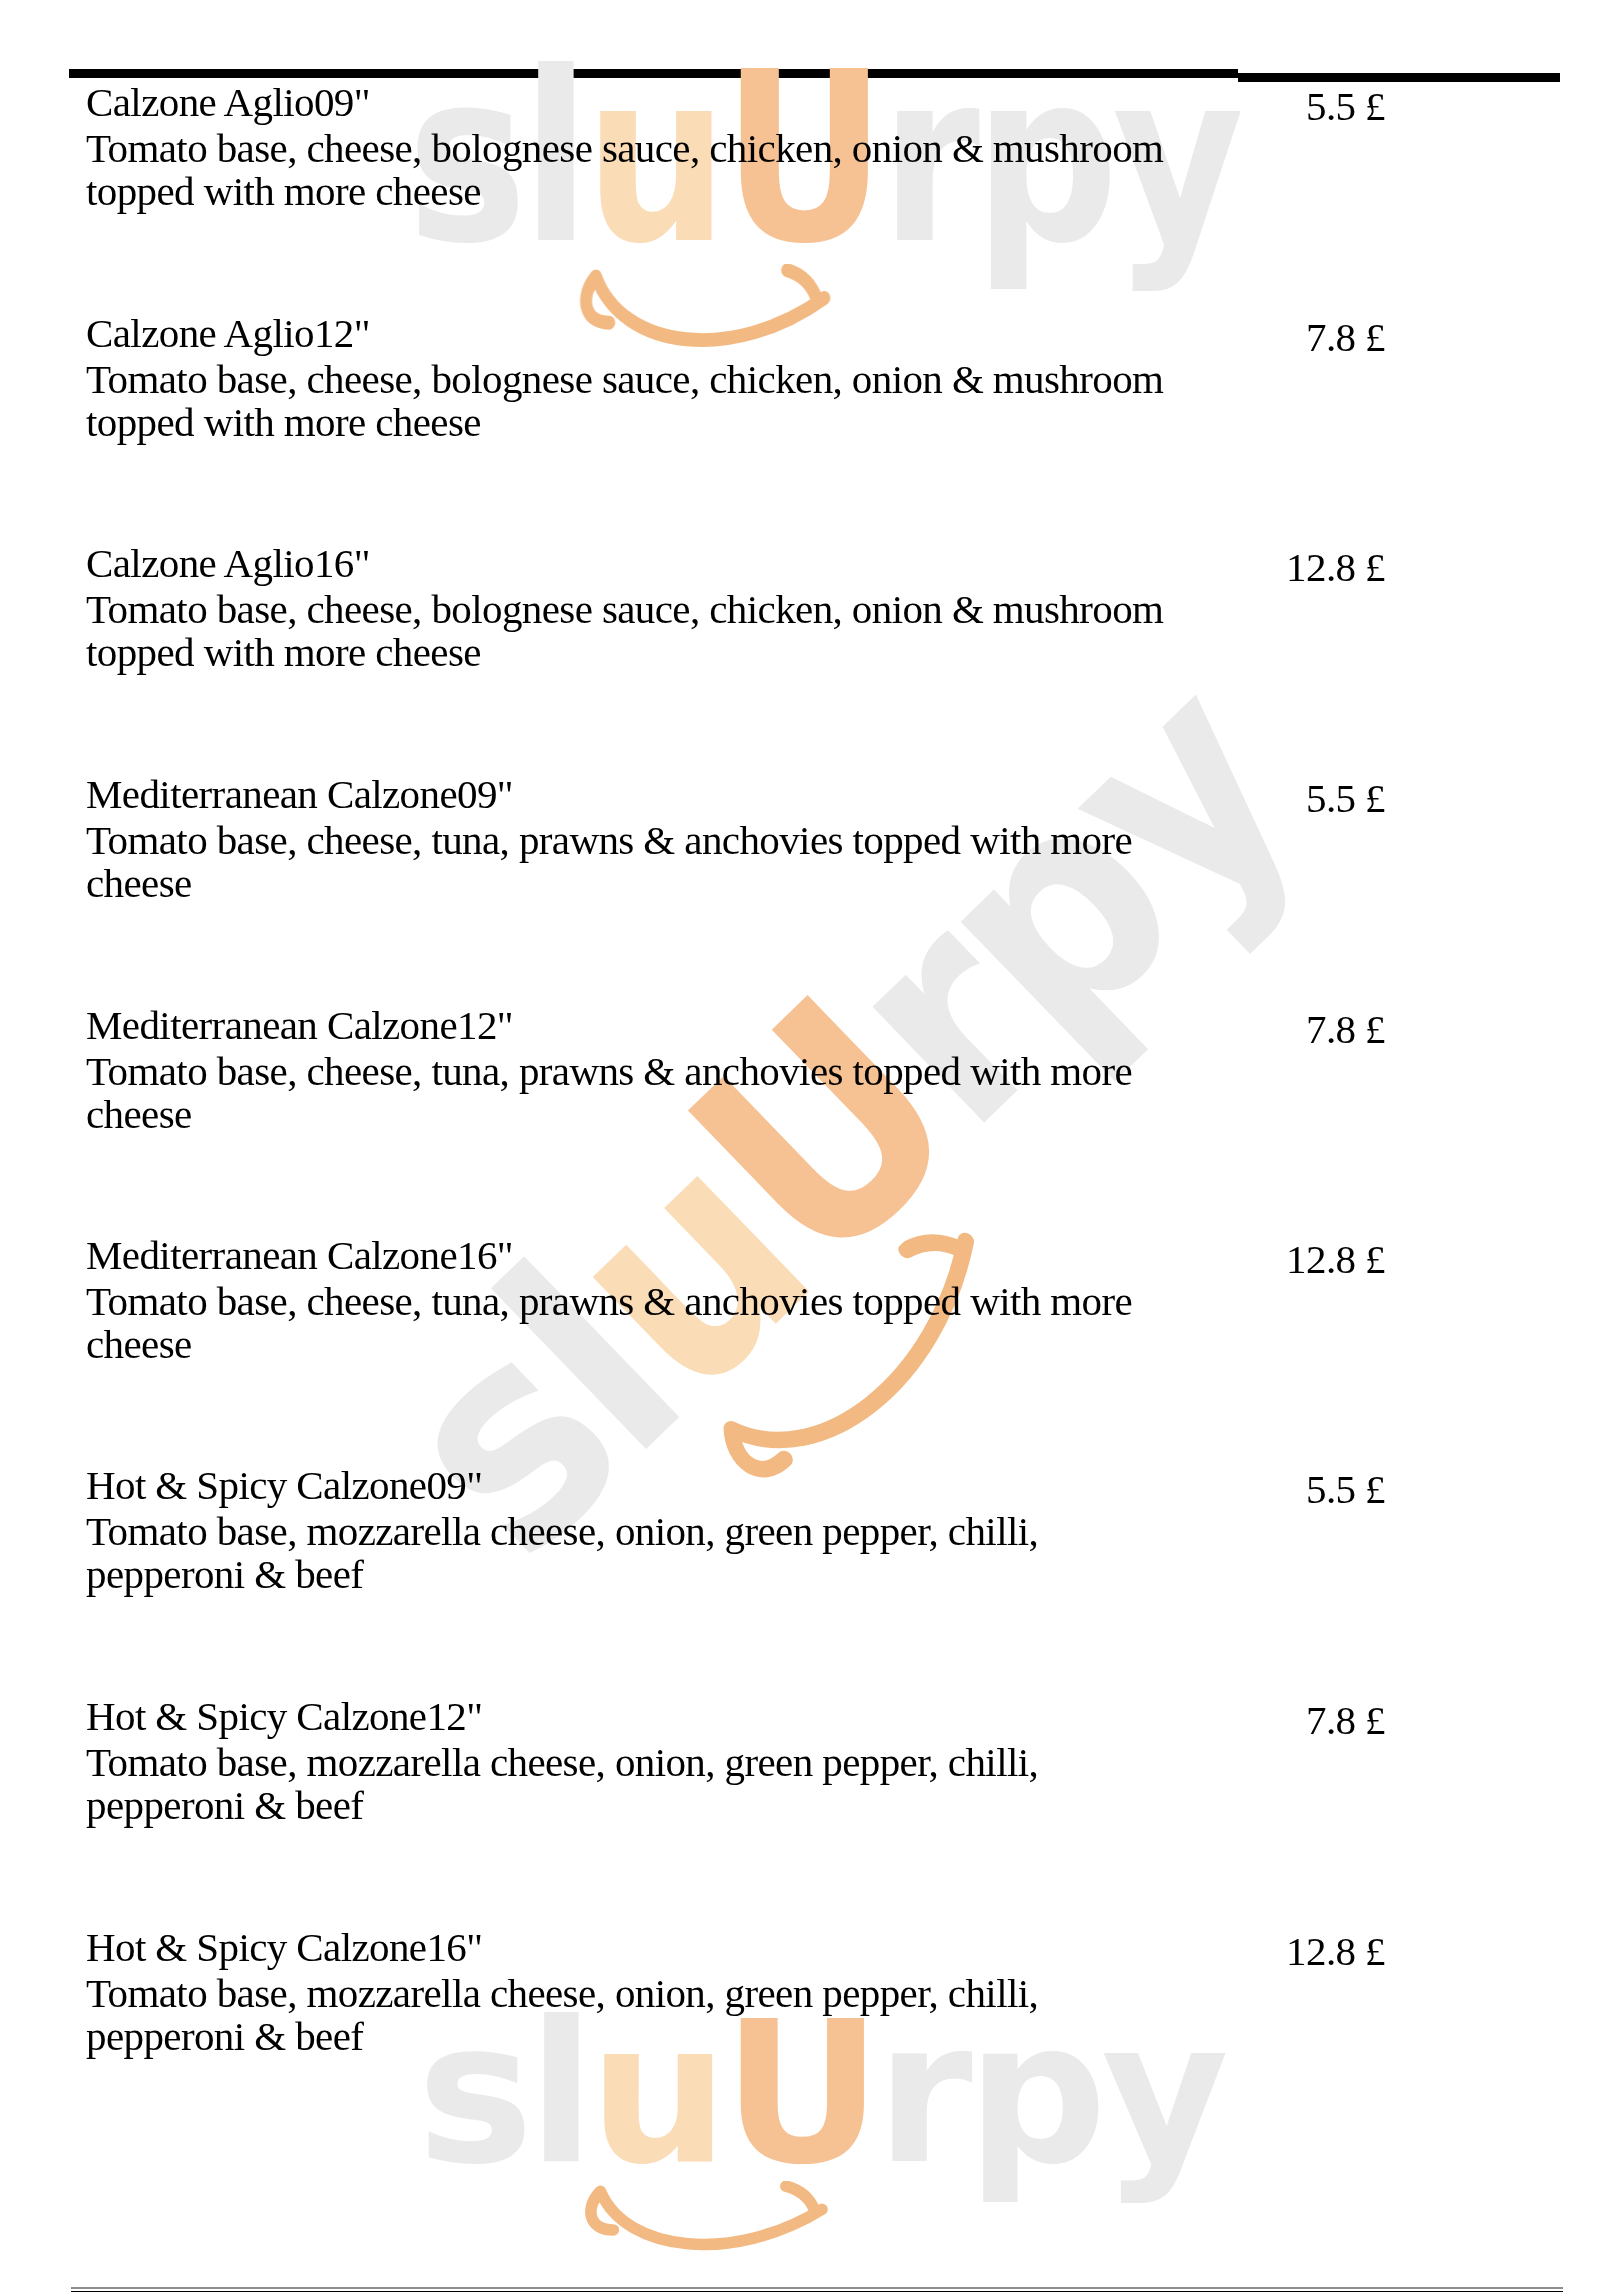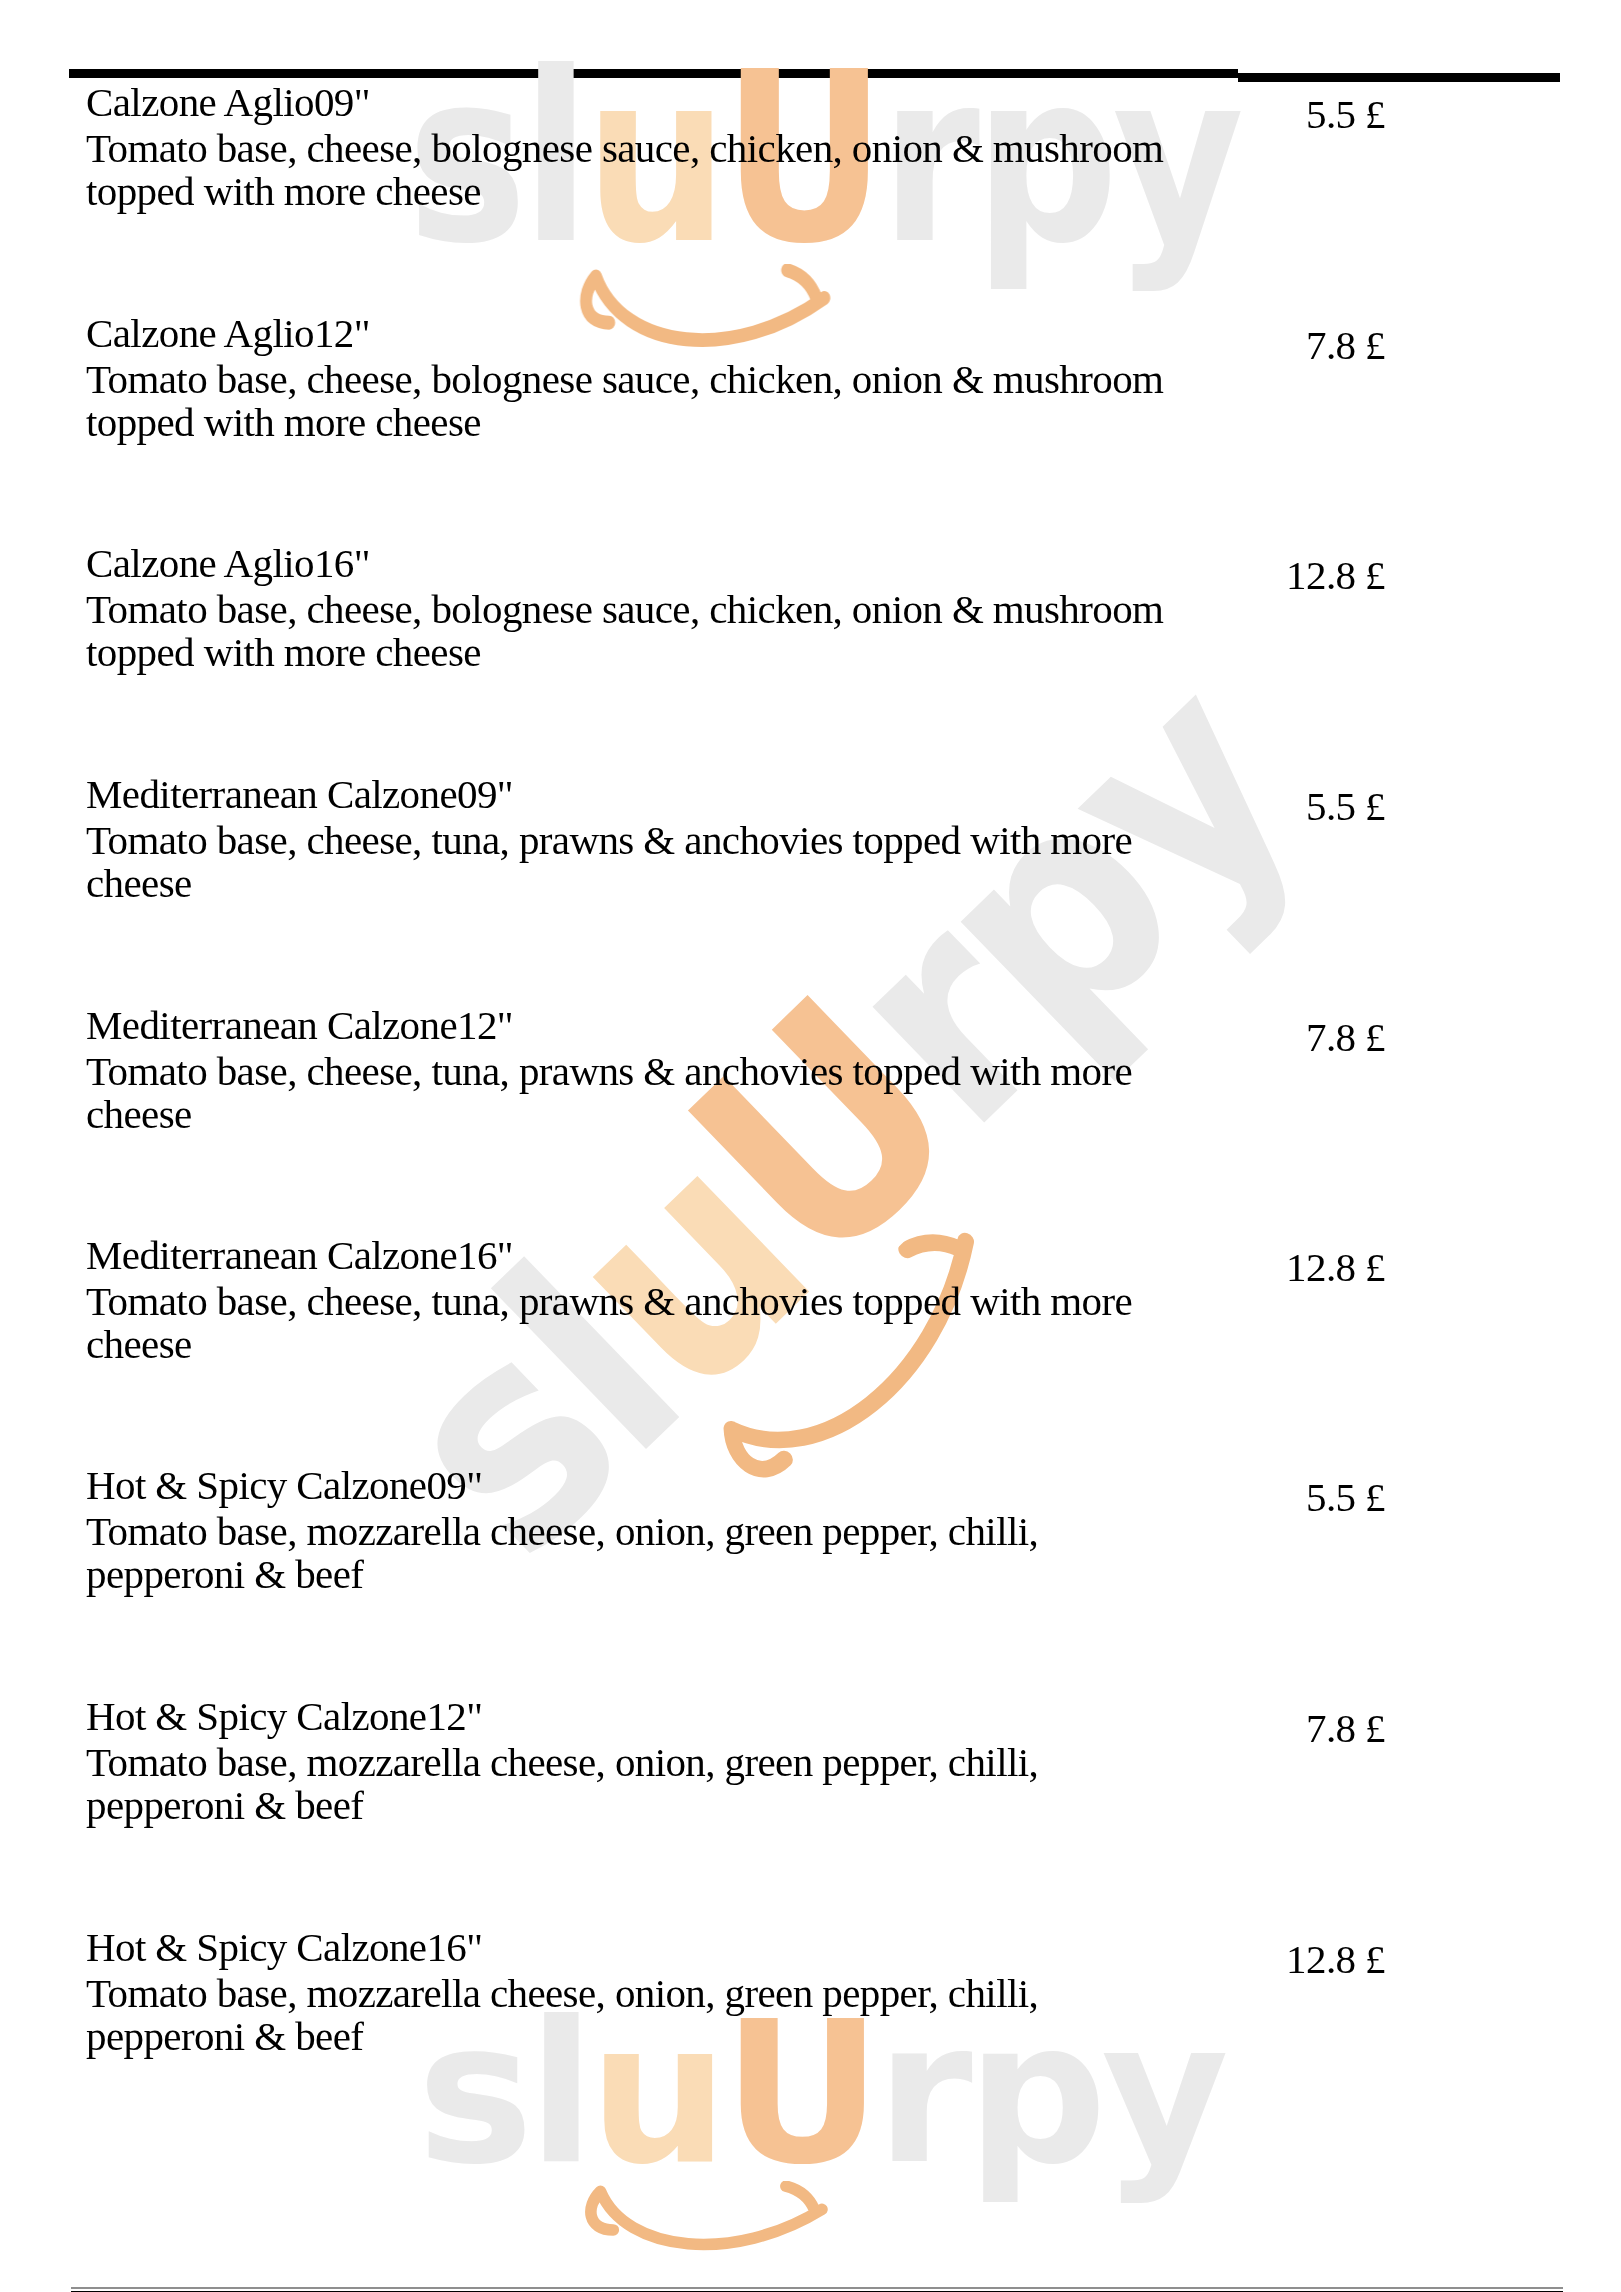--- a/index.html
+++ b/index.html
@@ -12,21 +12,21 @@
   .rule-top-a{ left:69px;  top:69px; width:1169px; height:8.8px; }
   .rule-top-b{ left:1238px; top:73px; width:322px;  height:8.8px; }
   .rule-bottom-gray { position:absolute; left:71px; top:2287px; width:1492px; height:2px; background:#8f8f8f; }
   .rule-bottom-black{ position:absolute; left:71px; top:2291px; width:1492px; height:4.9px; background:#000; }
   
   .menu-item{
     position:absolute; left:86px; width:1299px; color:#000;
     font-size:41px; line-height:43px; letter-spacing:-0.6px; z-index:2;
   }
   .item-head{ position:relative; white-space:nowrap; }
-  .item-price{ position:absolute; right:0; top:12px; }
+  .item-price{ position:absolute; right:0; top:4px; }
   .item-desc{ margin-top:3px; white-space:nowrap; }
   
   .wm{
     position:absolute; z-index:1; pointer-events:none;
     font-family:"DejaVu Sans","Liberation Sans",sans-serif; font-weight:700;
     line-height:1; white-space:nowrap; letter-spacing:-0.03em;
   }
   .wm-top   { left:407px; top:41px;   font-size:235px; transform:scaleX(0.86); transform-origin:left top; }
   .wm-mid   { left:843px; top:1117px; font-size:294px; transform:translate(-50%,-50%) rotate(-44deg) scaleX(0.9); }
   .wm-bottom{ left:417px; top:1995px; font-size:196px; }

